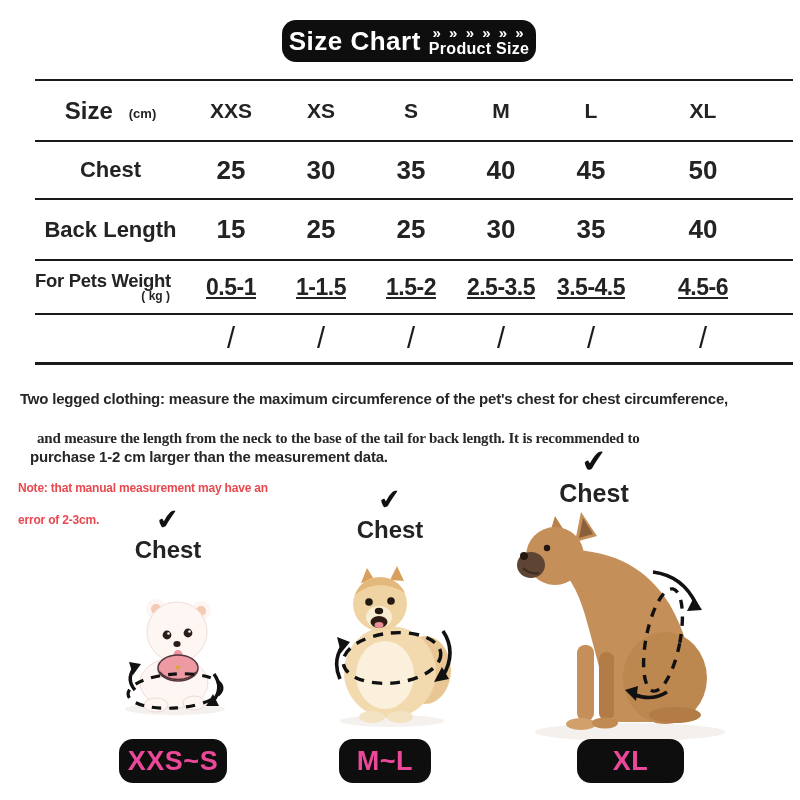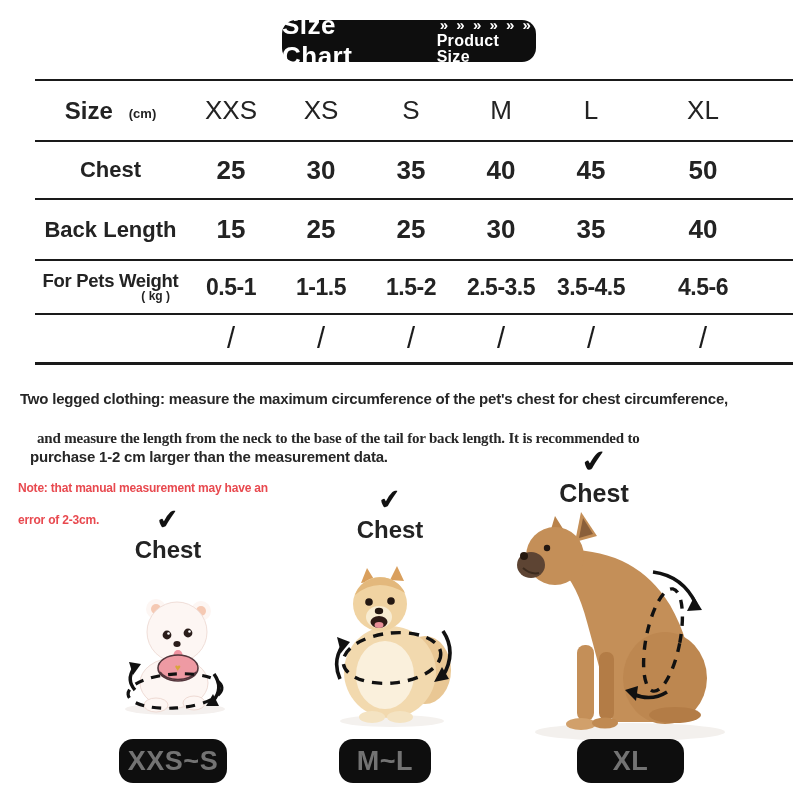--- a/index.html
+++ b/index.html
@@ -3,21 +3,21 @@
 <meta charset="utf-8">
 <style>
   * { margin:0; padding:0; box-sizing:border-box; }
   html,body { width:800px; height:800px; background:#ffffff; overflow:hidden; }
   body { position:relative; font-family:"Liberation Sans","DejaVu Sans",sans-serif; color:#232323; }
 
   
   .header-badge{
     position:absolute; left:282px; top:20px; width:254px; height:42px;
     background:#0e0e0e; border-radius:14px;
-    display:flex; align-items:center; justify-content:center; gap:24px;
+    display:flex; align-items:center; justify-content:center; gap:8px;
   }
   .header-title{ color:#fff; font-size:26px; font-weight:700; letter-spacing:.5px; }
   .header-right{ display:flex; flex-direction:column; align-items:center; line-height:1; }
   .header-chevrons{ color:#fff; font-size:15px; font-weight:700; letter-spacing:2px; }
   .header-subtitle{ color:#fff; font-size:16px; font-weight:700; margin-top:1px; letter-spacing:.3px; }
 
   
   .size-table{
     position:absolute; left:35px; top:79px; width:758px;
     border-top:2.5px solid #1a1a1a;
@@ -31,27 +31,27 @@
   .t-row.last{ border-bottom:3.5px solid #1a1a1a; }
   .r-head{ height:61px; }
   .r-chest{ height:58px; }
   .r-back{ height:61px; }
   .r-weight{ height:54px; }
   .r-slash{ height:50px; }
   .t-cell{ text-align:center; }
   .lbl-cell{ display:flex; align-items:center; justify-content:center; }
   .size-label{ font-size:24px; font-weight:700; }
   .size-unit{ font-size:13px; font-weight:600; margin-left:16px; margin-top:6px; }
-  .col-head{ font-size:26px; font-weight:400; }
+  .col-head{ font-size:21px; font-weight:700; }
   .val{ font-size:26px; font-weight:700; }
   .row-label{ font-size:22px; font-weight:700; }
-  .weight-lbl-cell{ display:flex; flex-direction:column; align-items:center; justify-content:center; line-height:1.05; }
+  .weight-lbl-cell{ display:flex; flex-direction:column; align-items:flex-start; justify-content:center; line-height:1.05; }
   .weight-label{ font-size:18.5px; font-weight:700; letter-spacing:-.3px; }
   .weight-unit{ font-size:12px; font-weight:700; align-self:flex-end; margin-right:16px; }
-  .w-val{ font-size:23px; font-weight:700; letter-spacing:-.5px; }
+  .w-val{ font-size:23px; font-weight:700; letter-spacing:-.5px;text-decoration:underline; }
   .slash{ font-size:29px; font-weight:400; color:#1c1c1c; }
 
   
   .desc-line{ position:absolute; white-space:nowrap; font-size:15px; font-weight:700;
               letter-spacing:-.2px; color:#272727; }
   .d1{ left:20px; top:390px; }
   .d2{ left:37px; top:430px;font-family:Liberation Serif, serif; }
   .d3{ left:30px; top:448px; }
 
   .note-line{ position:absolute; white-space:nowrap; font-size:12px; font-weight:700;
@@ -73,21 +73,21 @@
   
   .dog-svg{ position:absolute; }
   .dog-small{ left:110px; top:578px; width:130px; height:140px; }
   .dog-mid{ left:330px; top:565px; width:135px; height:165px; }
   .dog-large{ left:515px; top:510px; width:230px; height:240px; }
 
   
   .size-pill{
     position:absolute; top:739px; height:44px; background:#0e0e0e; border-radius:14px;
     display:flex; align-items:center; justify-content:center;
-    color:#737373; font-size:27px; font-weight:700; letter-spacing:.5px;
+    color:#ec4899; font-size:27px; font-weight:700; letter-spacing:.5px;
   }
   .p1{ left:119px; width:108px; }
   .p2{ left:339px; width:92px; }
   .p3{ left:577px; width:107px; }
 </style>
 </head>
 <body>
 
 <div class="header-badge">
   <div class="header-title">Size Chart</div>

